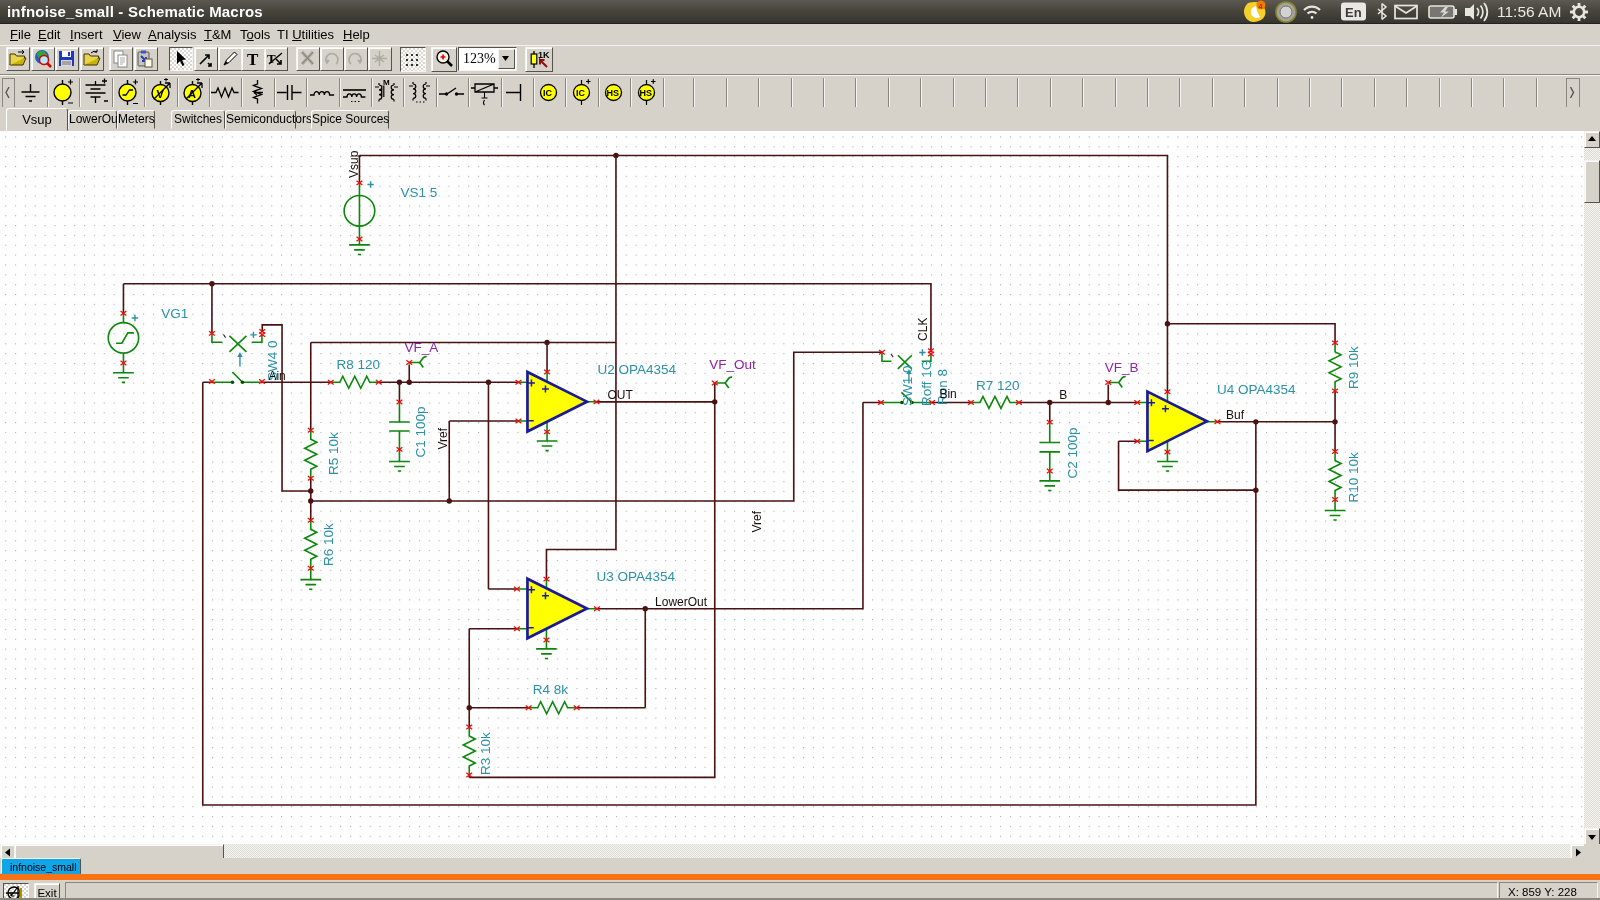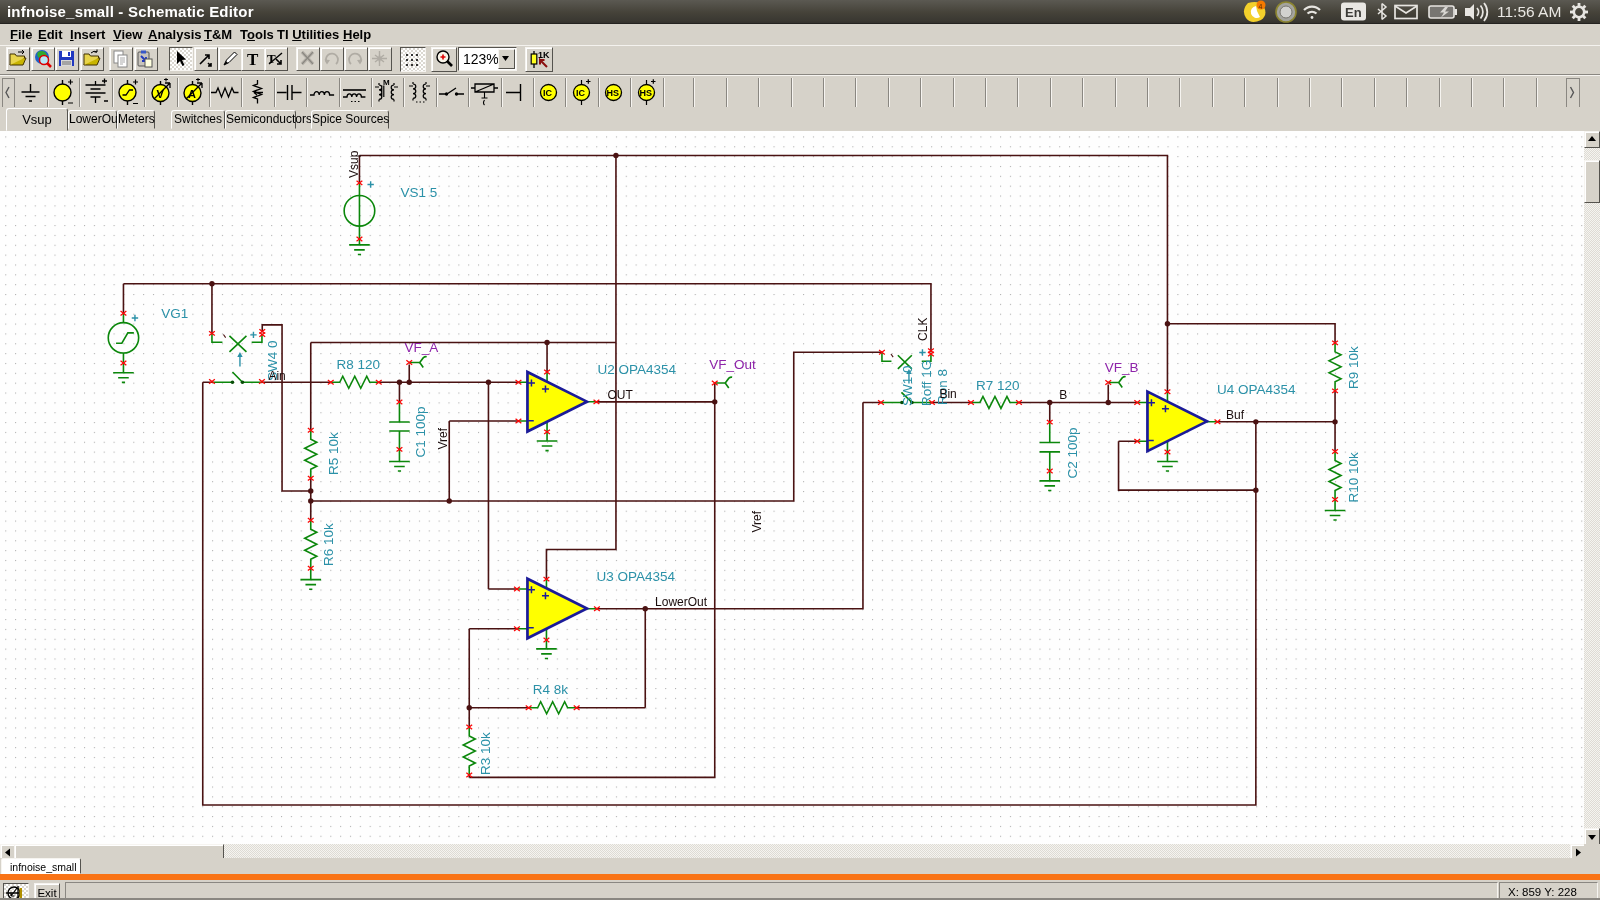--- a/index.html
+++ b/index.html
@@ -1,19 +1,19 @@
 <!DOCTYPE html>
 <html><head><meta charset="utf-8">
 <style>
 html,body{margin:0;padding:0;width:1600px;height:900px;overflow:hidden;background:#d6d2c9;font-family:"Liberation Sans",sans-serif;}
 .a{position:absolute;}
 #title{left:0;top:0;width:1600px;height:23px;background:linear-gradient(#5b5952,#454239 55%,#3a3832 90%,#34322d);border-bottom:1px solid #242320;}
 #title .t{position:absolute;left:7px;top:3px;color:#fff;font-size:15px;font-weight:bold;letter-spacing:0.2px;}
 #menubar{left:0;top:24px;width:1600px;height:21px;background:#d6d2c9;font-size:13px;color:#000;}
-#menubar span{position:absolute;top:3px;font-weight:bold;}
+#menubar span{position:absolute;top:3px;}
 u{text-decoration:underline;}
 #toolbar{left:0;top:45px;width:1600px;height:29px;background:#d6d2c9;border-top:1px solid #f4f2ee;}
 .tb{position:absolute;top:1px;width:22px;height:22px;background:#d6d2c9;border:1px solid;border-color:#f6f4f0 #55534e #55534e #f6f4f0;box-shadow:inset 1px 1px 0 #fff;}
 .tb svg{position:absolute;left:1px;top:1px;}
 .tbp{border-color:#55534e #f6f4f0 #f6f4f0 #55534e;box-shadow:none;background:#eceae5;background-image:repeating-conic-gradient(#fff 0 25%,#dbd8d1 0 50%);background-size:4px 4px;}
 #compbar{left:0;top:74px;width:1600px;height:33px;background:#d6d2c9;border-top:1px solid #8a8781;box-shadow:inset 0 1px 0 #f6f4f0;}
 .cc{position:absolute;top:3px;height:29px;width:32px;border-right:1px solid #8a8781;box-shadow:1px 0 0 #f6f4f0;}
 .cc svg{position:absolute;left:0px;top:0px;}
 #tabrow{left:0;top:107px;width:1600px;height:24px;background:#d6d2c9;}
 .tab{position:absolute;top:3px;height:19px;background:#d6d2c9;border:1px solid;border-color:#fff #55534e transparent #fff;border-radius:3px 3px 0 0;font-size:12px;text-align:center;line-height:17px;box-sizing:border-box;white-space:nowrap;}
@@ -22,21 +22,21 @@
 #hscroll{left:0;top:844px;width:1584px;height:14px;background:repeating-conic-gradient(#f5f4f0 0 25%,#dedbd4 0 50%);background-size:2px 2px;}
 .sbtn{position:absolute;background:#d6d2c9;border:1px solid;border-color:#f6f4f0 #55534e #55534e #f6f4f0;box-shadow:inset 1px 1px 0 #fff;}
 .sthumb{position:absolute;background:#d6d2c9;border:1px solid;border-color:#f6f4f0 #55534e #55534e #f6f4f0;box-shadow:inset 1px 1px 0 #fff;}
 #doctabs{left:0;top:858px;width:1600px;height:16px;background:#d6d2c9;}
 #statusbar{left:0;top:874px;width:1600px;height:24px;background:#d6d2c9;border-top:6px solid #f97316;}
 #bottomedge{left:0;top:898px;width:1600px;height:2px;background:#8a8781;}
 .sunk{position:absolute;border:1px solid;border-color:#8a8781 #f6f4f0 #f6f4f0 #8a8781;}
 </style></head>
 <body>
 <div class="a" id="title">
-<span class="t">infnoise_small - Schematic Editor</span>
+<span class="t">infnoise_small - Schematic Macros</span>
 <svg class="a" style="right:2px;top:0" width="500" height="23" viewBox="0 0 500 23">
 <g>
 <path d="M150,3 q12,-3 16,4 q4,8 -3,13 q-10,5 -15,-2 q-5,-8 2,-15z" fill="#f3d02c"></path>
 <path d="M158,6 a6,6 0 1 0 4,11 l-3,-6z" fill="#fff"></path>
 <circle cx="163" cy="5" r="4.5" fill="#f57900"></circle>
 <text x="160.5" y="8.5" font-size="7" fill="#5a3000">4</text>
 <circle cx="188" cy="12" r="10" fill="#a4a49e" stroke="#8c8530" stroke-width="1.6"></circle>
 <circle cx="188" cy="12" r="6" fill="#d2d2cf" stroke="#77756f" stroke-width="1"></circle>
 <g stroke="#e7e5e1" fill="none" stroke-width="2">
 <path d="M206,10 a11,11 0 0 1 16,0" stroke-width="2.2"></path>
@@ -197,21 +197,21 @@
         </g>
       </svg>
     </div>
 <div class="tb" style="left:431px;width:24px;height:23px">
       <svg width="22" height="21">
         <circle cx="10" cy="8" r="6" fill="#f8f4e8" stroke="#000" stroke-width="1.4"></circle>
         <path d="M10,5.5 v5 M7.5,8 h5" stroke="#d00" stroke-width="1.6"></path>
         <path d="M14,12 l5,5" stroke="#000" stroke-width="2.6"></path>
       </svg>
     </div>
-<div class="a" style="left:458px;top:1px;width:57px;height:22px;background:#fff;border:1px solid;border-color:#55534e #f6f4f0 #f6f4f0 #55534e;">
+<div class="a" style="left:458px;top:1px;width:57px;height:22px;background:#fff;border:1px solid;border-color:#55534e #f6f4f0 #f6f4f0 #55534e;font-family:Liberation Serif, serif;">
 <span style="position:absolute;left:4px;top:3px;font-size:14px;color:#000">123%</span>
 <div class="a" style="right:1px;top:1px;width:15px;height:18px;background:#d6d2c9;border:1px solid;border-color:#f6f4f0 #55534e #55534e #f6f4f0;"><svg width="13" height="16">
           <path d="M3,6 h7 l-3.5,5z" fill="#000"></path>
         </svg></div>
 </div>
 <div class="tb" style="left:525px;width:26px;height:23px">
       <svg width="24" height="21">
         <path d="M7,2 v17" stroke="#000" stroke-width="1.3"></path>
         <rect x="4.2" y="5" width="5.6" height="10" fill="#ffff20" stroke="#000" stroke-width="1.2"></rect>
         <text x="11" y="9" font-size="9" font-weight="bold">1K</text>
@@ -565,21 +565,21 @@
 <div class="sbtn" style="left:0;top:0;width:14px;height:13px"><svg width="14" height="13">
         <path d="M4,6.5 l5,-4 v8z" fill="#000"></path>
       </svg></div>
 <div class="sthumb" style="left:14px;top:0;width:208px;height:13px"></div>
 <div class="sbtn" style="left:1570px;top:0;width:14px;height:13px"><svg width="14" height="13">
         <path d="M10,6.5 l-5,-4 v8z" fill="#000"></path>
       </svg></div>
 </div>
 <div class="a" style="left:1584px;top:844px;width:16px;height:14px;background:#d6d2c9"></div>
 <div class="a" id="doctabs">
-<div class="a" style="left:1px;top:0px;width:80px;height:16px;background:#ffffff;border:1px solid;border-color:#f6f4f0 #55534e transparent #f6f4f0;border-radius:2px 2px 0 0;font-size:10.5px;padding:2px 0 0 8px;box-sizing:border-box;">infnoise_small</div>
+<div class="a" style="left:1px;top:0px;width:80px;height:16px;background:#0ea5e9;border:1px solid;border-color:#f6f4f0 #55534e transparent #f6f4f0;border-radius:2px 2px 0 0;font-size:10.5px;padding:2px 0 0 8px;box-sizing:border-box;">infnoise_small</div>
 </div>
 <div class="a" id="statusbar">
 <div class="a tbp" style="left:3px;top:3px;width:24px;height:20px;border:1px solid;border-color:#55534e #f6f4f0 #f6f4f0 #55534e;"><svg width="22" height="18">
         <circle cx="10" cy="9" r="6" fill="none" stroke="#000" stroke-width="1.3"></circle>
         <path d="M2,9 h16 M14,2 v14" stroke="#000" stroke-width="1.3"></path>
         <path d="M13,4 l-6,8 m0,0 v-3.5 m0,3.5 h3.5" stroke="#000" stroke-width="1.2" fill="none"></path>
         <rect x="15.5" y="4" width="2.5" height="10" fill="#b09000"></rect>
       </svg></div>
 <div class="a" style="left:34px;top:3px;width:26px;height:20px;background:#d6d2c9;border:1px solid;border-color:#f6f4f0 #55534e #55534e #f6f4f0;box-shadow:inset 1px 1px 0 #fff;font-size:11.5px;text-align:center;padding-top:3px;box-sizing:border-box;">Exit</div>
 <div class="sunk" style="left:65px;top:2px;width:1431px;height:20px"></div>

